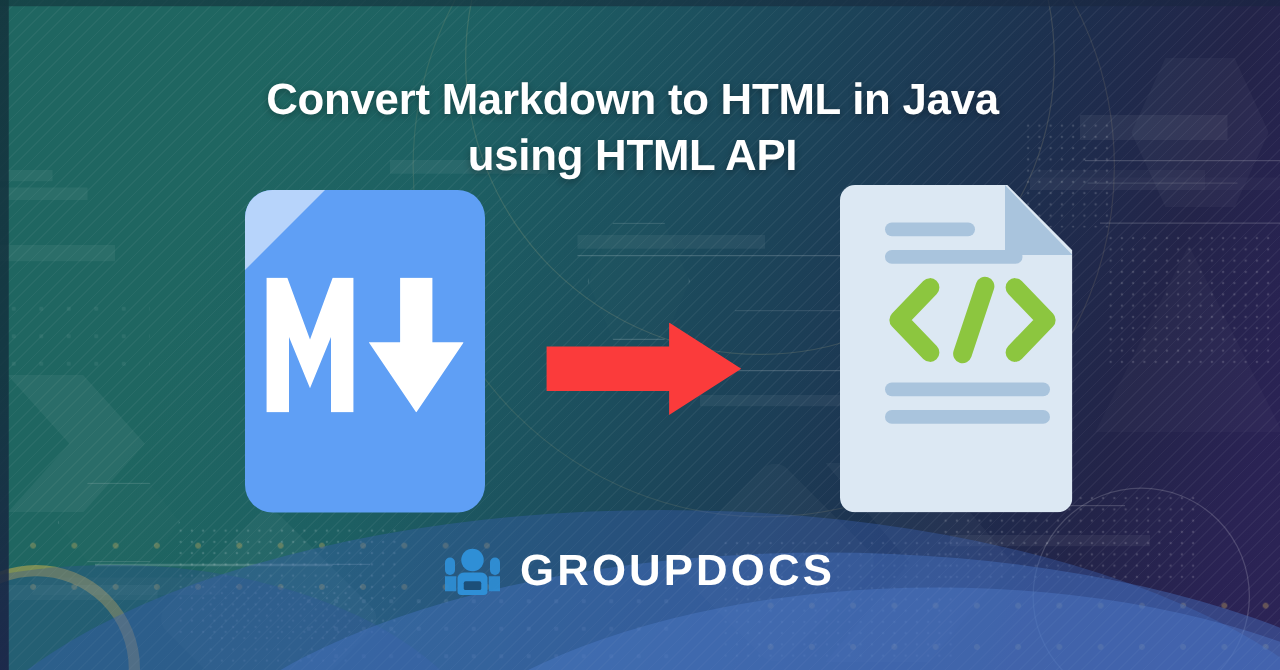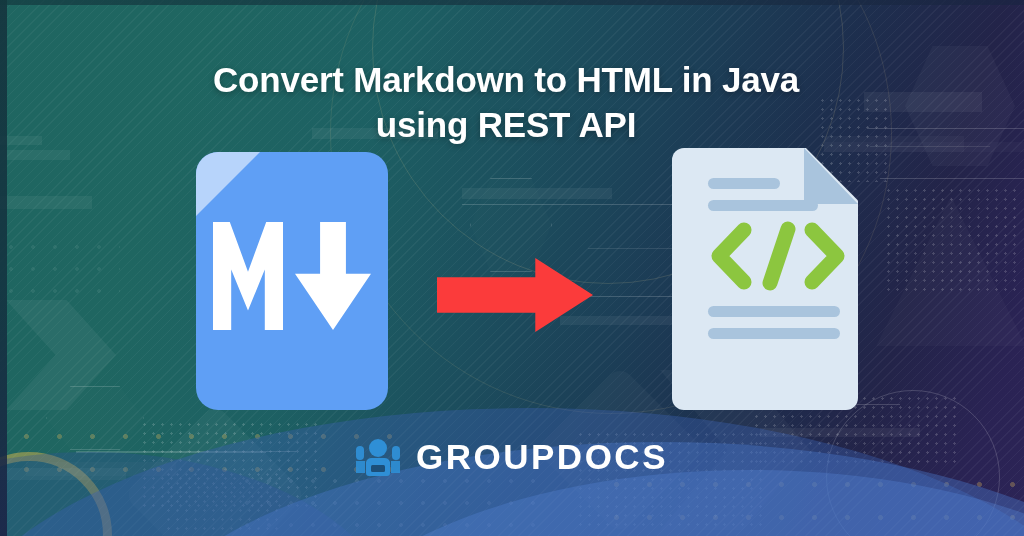--- a/index.html
+++ b/index.html
@@ -302,21 +302,21 @@
   <div class="wave wave-a"></div>
   <div class="wave wave-b"></div>
   <div class="wave wave-c"></div>
 
   <div class="layer diag-stripes" style="opacity:.6;"></div>
   <div class="edge-left"></div>
   <div class="edge-top"></div>
 
   <div class="title">
     <div>Convert Markdown to HTML in Java</div>
-    <div>using REST API</div>
+    <div>using HTML API</div>
   </div>
 
   <div class="md-doc">
     <div class="md-fold"></div>
     <div class="md-glyph">
       <div class="md-m"></div>
       <div class="md-arrow"></div>
     </div>
   </div>
 

